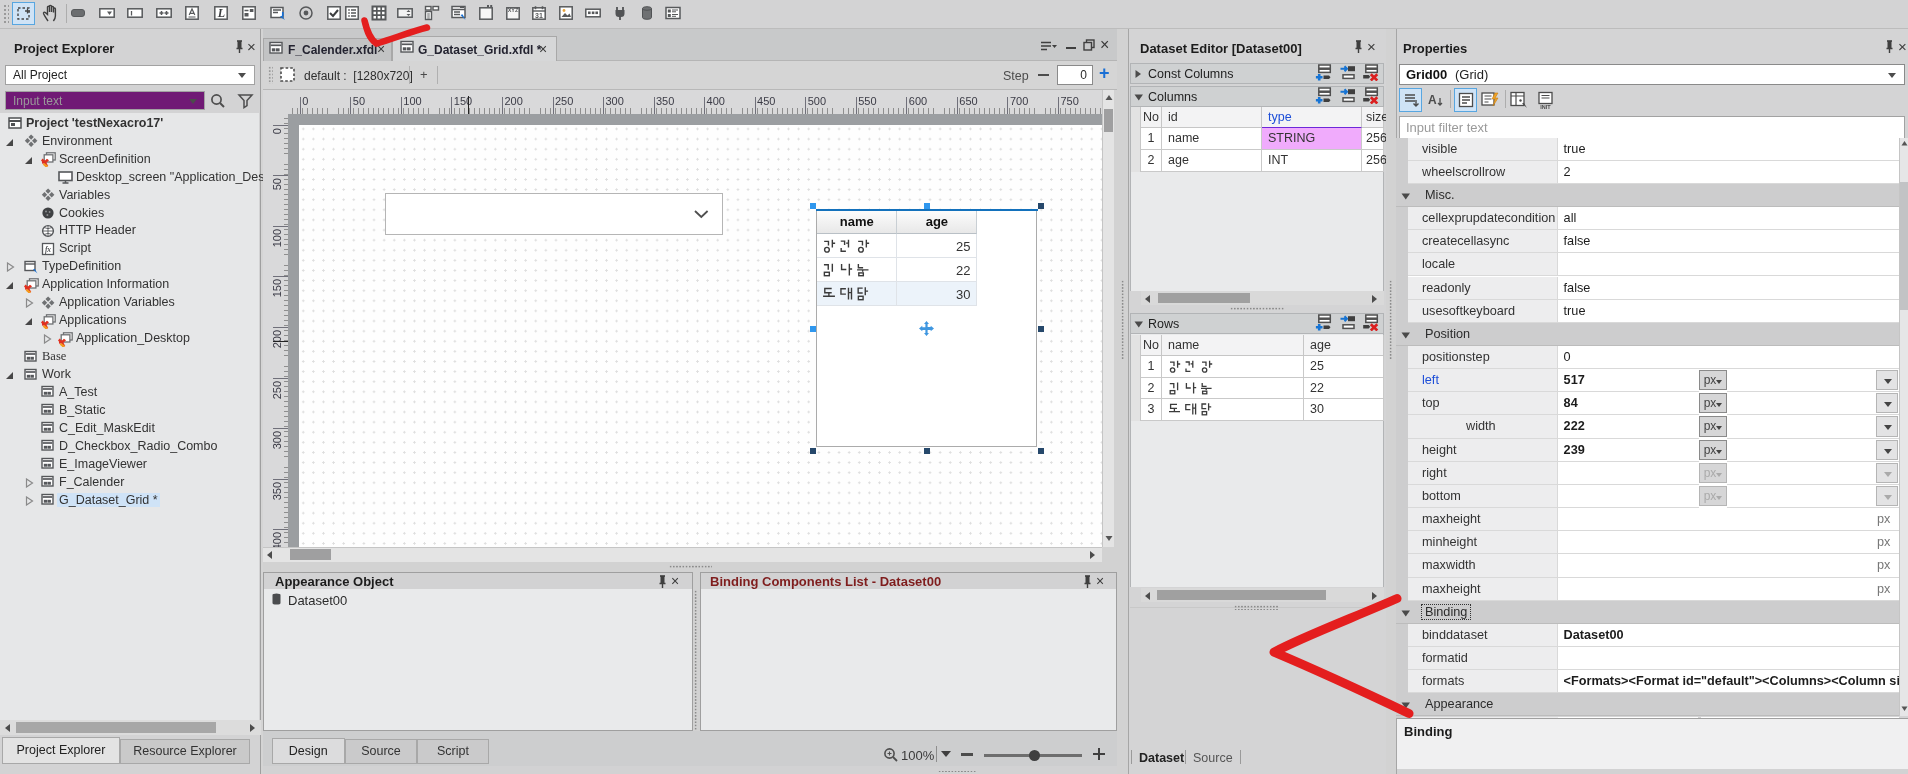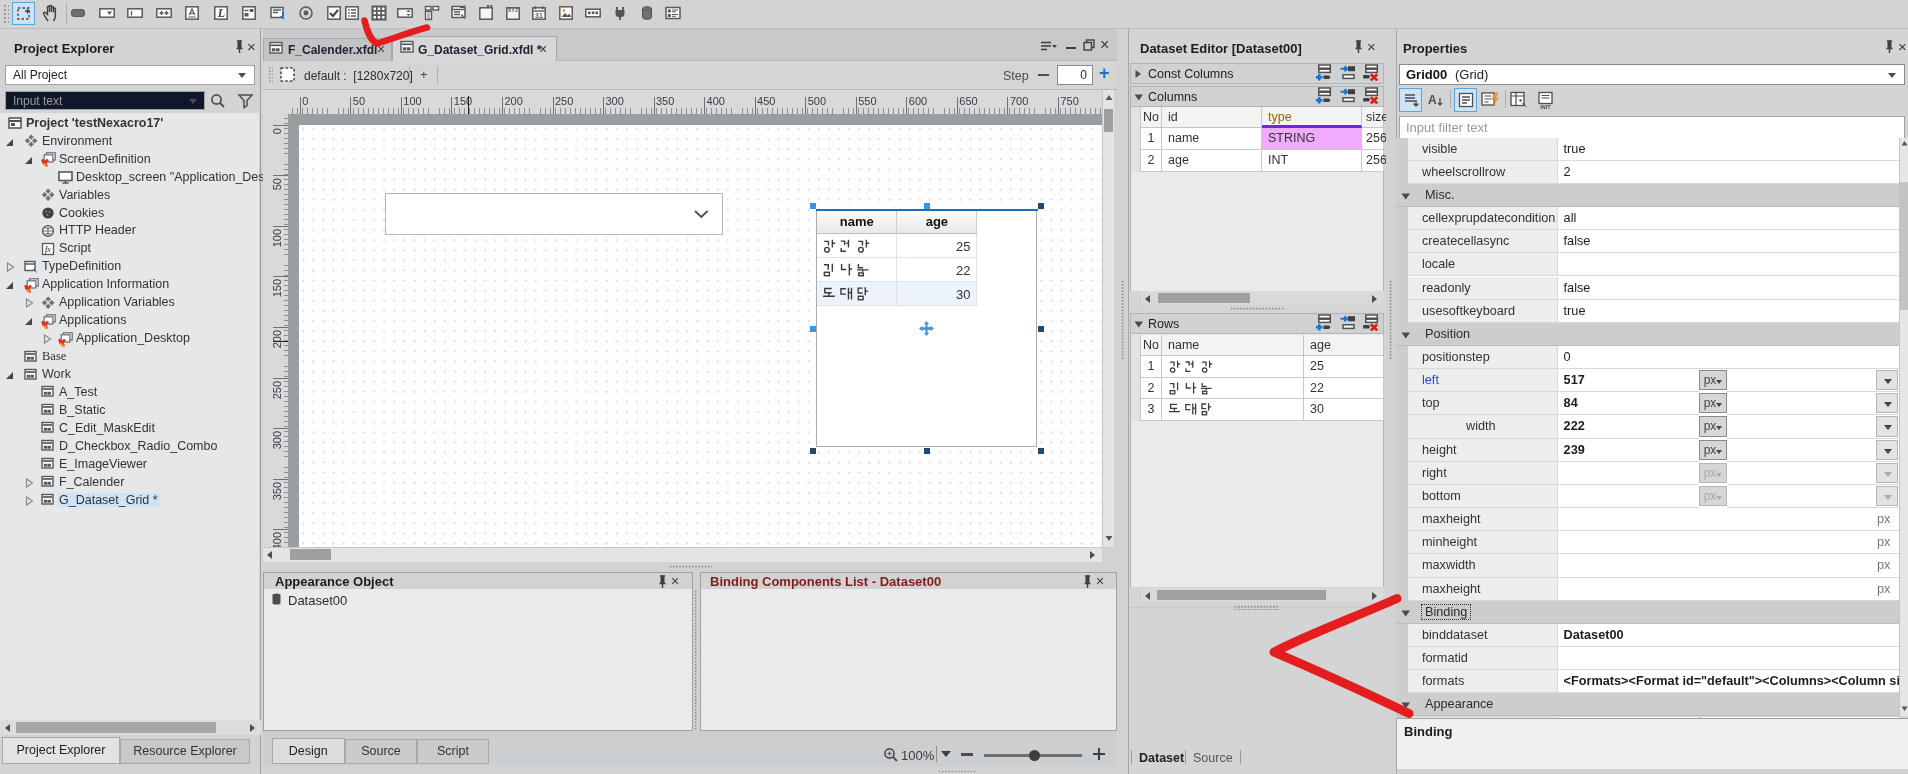--- a/index.html
+++ b/index.html
@@ -189,21 +189,21 @@
       <path d="M2.5 8.5 h6 M5.5 8.5 v4.5" stroke="#3f3f3f" stroke-width="1.4" fill="none"></path>
       <path d="M3.5 1 h4 v7 h-4 z" fill="#3f3f3f"></path>
       <path d="M3 1 h5" stroke="#3f3f3f" stroke-width="1.6"></path>
     </svg>
   </div>
 <div class="abs" style="left:247.0px;top:38.0px;white-space:nowrap;font-size:15px;color:#3c3c3c;">×</div>
 <div class="abs" style="left:5.0px;top:65.0px;width:250.0px;height:20.0px;background:#fff;border:1px solid #a2a2a2;">
     <div class="abs" style="left:7px;top:2px;color:#222;">All Project</div>
     <div class="abs tri-d" style="right:8px;top:7px;"></div>
   </div>
-<div class="abs" style="left:5.0px;top:91.0px;width:200.0px;height:19.0px;background:#0f172a;border:1px solid #a2a2a2;text-align:right;">
+<div class="abs" style="left:5.0px;top:91.0px;width:200.0px;height:19.0px;background:#701a75;border:1px solid #a2a2a2;text-align:right;">
     <div class="abs" style="left:7px;top:2px;color:#9a9a9a;">Input text</div>
     <div class="abs tri-d" style="right:7px;top:7px;"></div>
   </div>
 <div class="abs" style="left:208.0px;top:91.0px;line-height:0;">
     <svg class="ic" width="20" height="20" viewBox="0 0 20 20">
       <circle cx="8.5" cy="8.5" r="4.6" fill="none" stroke="#4e4e4e" stroke-width="1.7"></circle>
       <path d="M12 12 l4 4" stroke="#4e4e4e" stroke-width="1.9"></path>
     </svg>
   </div>
 <div class="abs" style="left:237.0px;top:92.0px;line-height:0;">
@@ -765,21 +765,21 @@
       <rect x="3.8" y="1" width="11.5" height="3.2" fill="#fff" stroke="#4f4f4f" stroke-width="1.5"></rect>
       <rect x="3.8" y="5.2" width="11.5" height="3.2" fill="#fff" stroke="#4f4f4f" stroke-width="1.5"></rect>
       <path d="M1.2 11 h5.5 l1.5 1.8 -1.5 1.8 h-5.5 z" fill="#3f3f3f"></path>
       <path d="M8.8 10.2 l6.5 6.3 M15.3 10.2 l-6.5 6.3" stroke="#db1f1f" stroke-width="2.6"></path>
     </svg>
   </div>
 <div class="abs" style="left:1130.0px;top:107.0px;width:254.0px;height:184.0px;background:#e9eaeb;border-left:1px solid #b2b4b6;border-right:1px solid #b2b4b6;"></div>
 <div class="abs" style="left:1131.0px;top:107.0px;width:10.0px;height:65.0px;background:#e2e2e2;border-right:1px solid #c6c6c6;"></div>
 <div class="abs" style="left:1141.0px;top:107.0px;width:21.0px;height:21.0px;background:#f3f3f4;border-right:1px solid #c6c6c6;border-bottom:1px solid #c6c6c6;font-size:12.5px;color:#333;text-align:center;line-height:20px;">No</div>
 <div class="abs" style="left:1162.0px;top:107.0px;width:100.0px;height:21.0px;background:#f3f3f4;border-right:1px solid #c6c6c6;border-bottom:1px solid #c6c6c6;font-size:12.5px;color:#333;line-height:20px;padding-left:6px;">id</div>
-<div class="abs" style="left:1262.0px;top:107.0px;width:100.0px;height:21.0px;background:#f3f3f4;border-right:1px solid #c6c6c6;border-bottom:3px solid #6d28d9;font-size:12.5px;color:#a16207;line-height:20px;padding-left:6px;">type</div>
+<div class="abs" style="left:1262.0px;top:107.0px;width:100.0px;height:21.0px;background:#f3f3f4;border-right:1px solid #c6c6c6;border-bottom:1px solid #6d28d9;font-size:12.5px;color:#1d4ed8;line-height:20px;padding-left:6px;">type</div>
 <div class="abs" style="left:1362.0px;top:107.0px;width:22.0px;height:21.0px;background:#f3f3f4;border-right:1px solid #c6c6c6;border-bottom:1px solid #c6c6c6;font-size:12.5px;color:#333;line-height:20px;padding-left:4px;">size</div>
 <div class="abs" style="left:1141.0px;top:128.0px;width:21.0px;height:22.0px;background:#fff;border-right:1px solid #c9c9c9;border-bottom:1px solid #c9c9c9;font-size:12.5px;color:#333;text-align:center;line-height:21px;">1</div>
 <div class="abs" style="left:1162.0px;top:128.0px;width:100.0px;height:22.0px;background:#fff;border-right:1px solid #c9c9c9;border-bottom:1px solid #c9c9c9;font-size:12.5px;color:#333;line-height:21px;padding-left:6px;">name</div>
 <div class="abs" style="left:1262.0px;top:128.0px;width:100.0px;height:22.0px;background:#f0abfc;border-right:1px solid #c9c9c9;border-bottom:1px solid #c9c9c9;font-size:12.5px;color:#333;line-height:21px;padding-left:6px;">STRING</div>
 <div class="abs" style="left:1362.0px;top:128.0px;width:22.0px;height:22.0px;background:#fff;border-right:1px solid #c9c9c9;border-bottom:1px solid #c9c9c9;font-size:12.5px;color:#333;line-height:21px;padding-left:4px;">256</div>
 <div class="abs" style="left:1141.0px;top:150.0px;width:21.0px;height:22.0px;background:#fff;border-right:1px solid #c9c9c9;border-bottom:1px solid #c9c9c9;font-size:12.5px;color:#333;text-align:center;line-height:21px;">2</div>
 <div class="abs" style="left:1162.0px;top:150.0px;width:100.0px;height:22.0px;background:#fff;border-right:1px solid #c9c9c9;border-bottom:1px solid #c9c9c9;font-size:12.5px;color:#333;line-height:21px;padding-left:6px;">age</div>
 <div class="abs" style="left:1262.0px;top:150.0px;width:100.0px;height:22.0px;background:#fff;border-right:1px solid #c9c9c9;border-bottom:1px solid #c9c9c9;font-size:12.5px;color:#333;line-height:21px;padding-left:6px;">INT</div>
 <div class="abs" style="left:1362.0px;top:150.0px;width:22.0px;height:22.0px;background:#fff;border-right:1px solid #c9c9c9;border-bottom:1px solid #c9c9c9;font-size:12.5px;color:#333;line-height:21px;padding-left:4px;">256</div>
 <div class="abs" style="left:1141.0px;top:291.0px;width:243.0px;height:14.0px;background:#d9d9d9;"></div>

